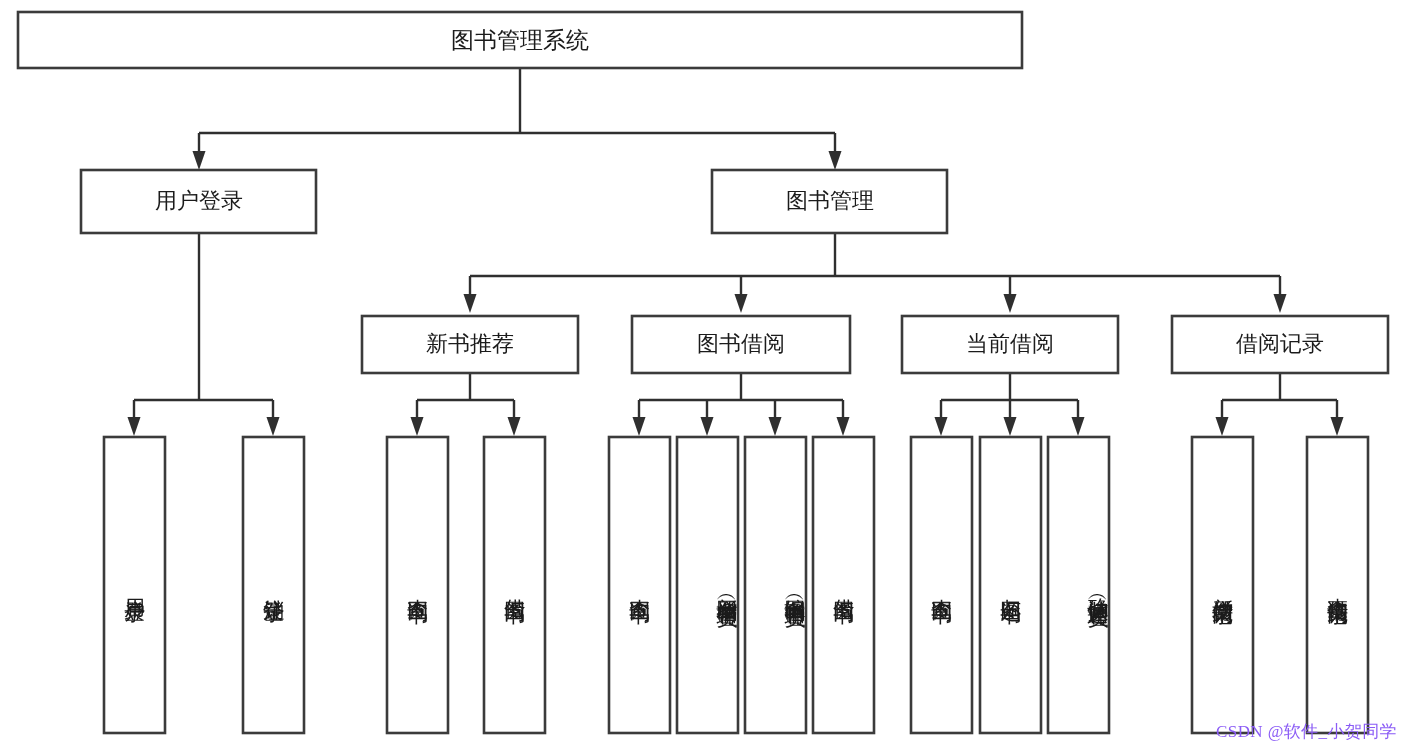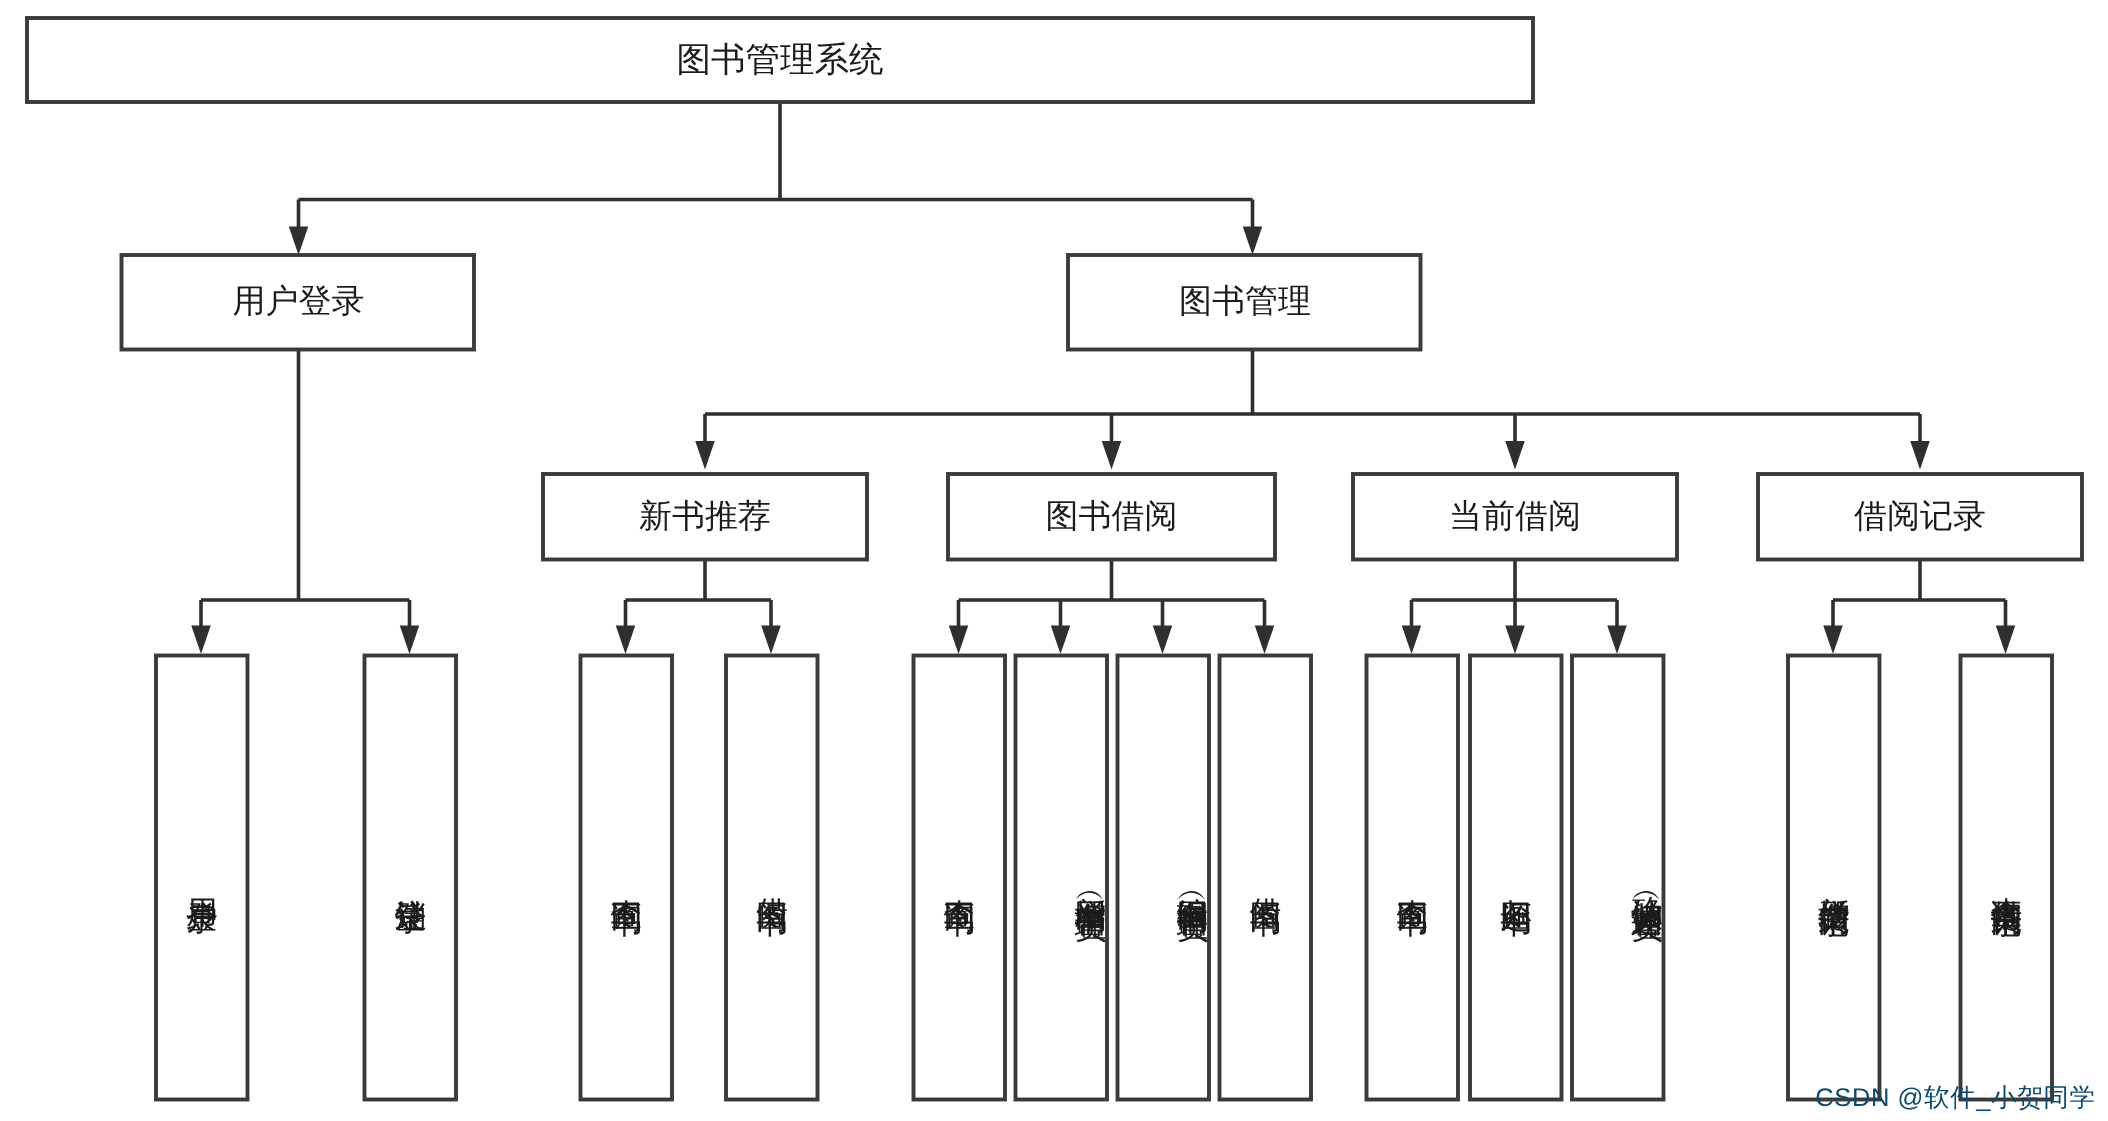--- a/index.html
+++ b/index.html
@@ -60,23 +60,23 @@
     line-height: 1.06;
     color: #1b1b1b;
     letter-spacing: 1.5px;
     white-space: nowrap;
     pointer-events: none;
   }
   .watermark {
     position: absolute;
     right: 8px;
     bottom: 4px;
-    font-family: Liberation Sans, sans-serif;
+    font-family: Liberation Serif, serif;
     font-size: 17px;
-    color: #0c4a6e;
+    color: #8b5cf6;
     white-space: nowrap;
     letter-spacing: 0.4px;
   }
 </style>
 </head>
 <body>
 
 <div id="diagram-root">
 
   <svg class="flow" viewBox="0 0 1405 747">

